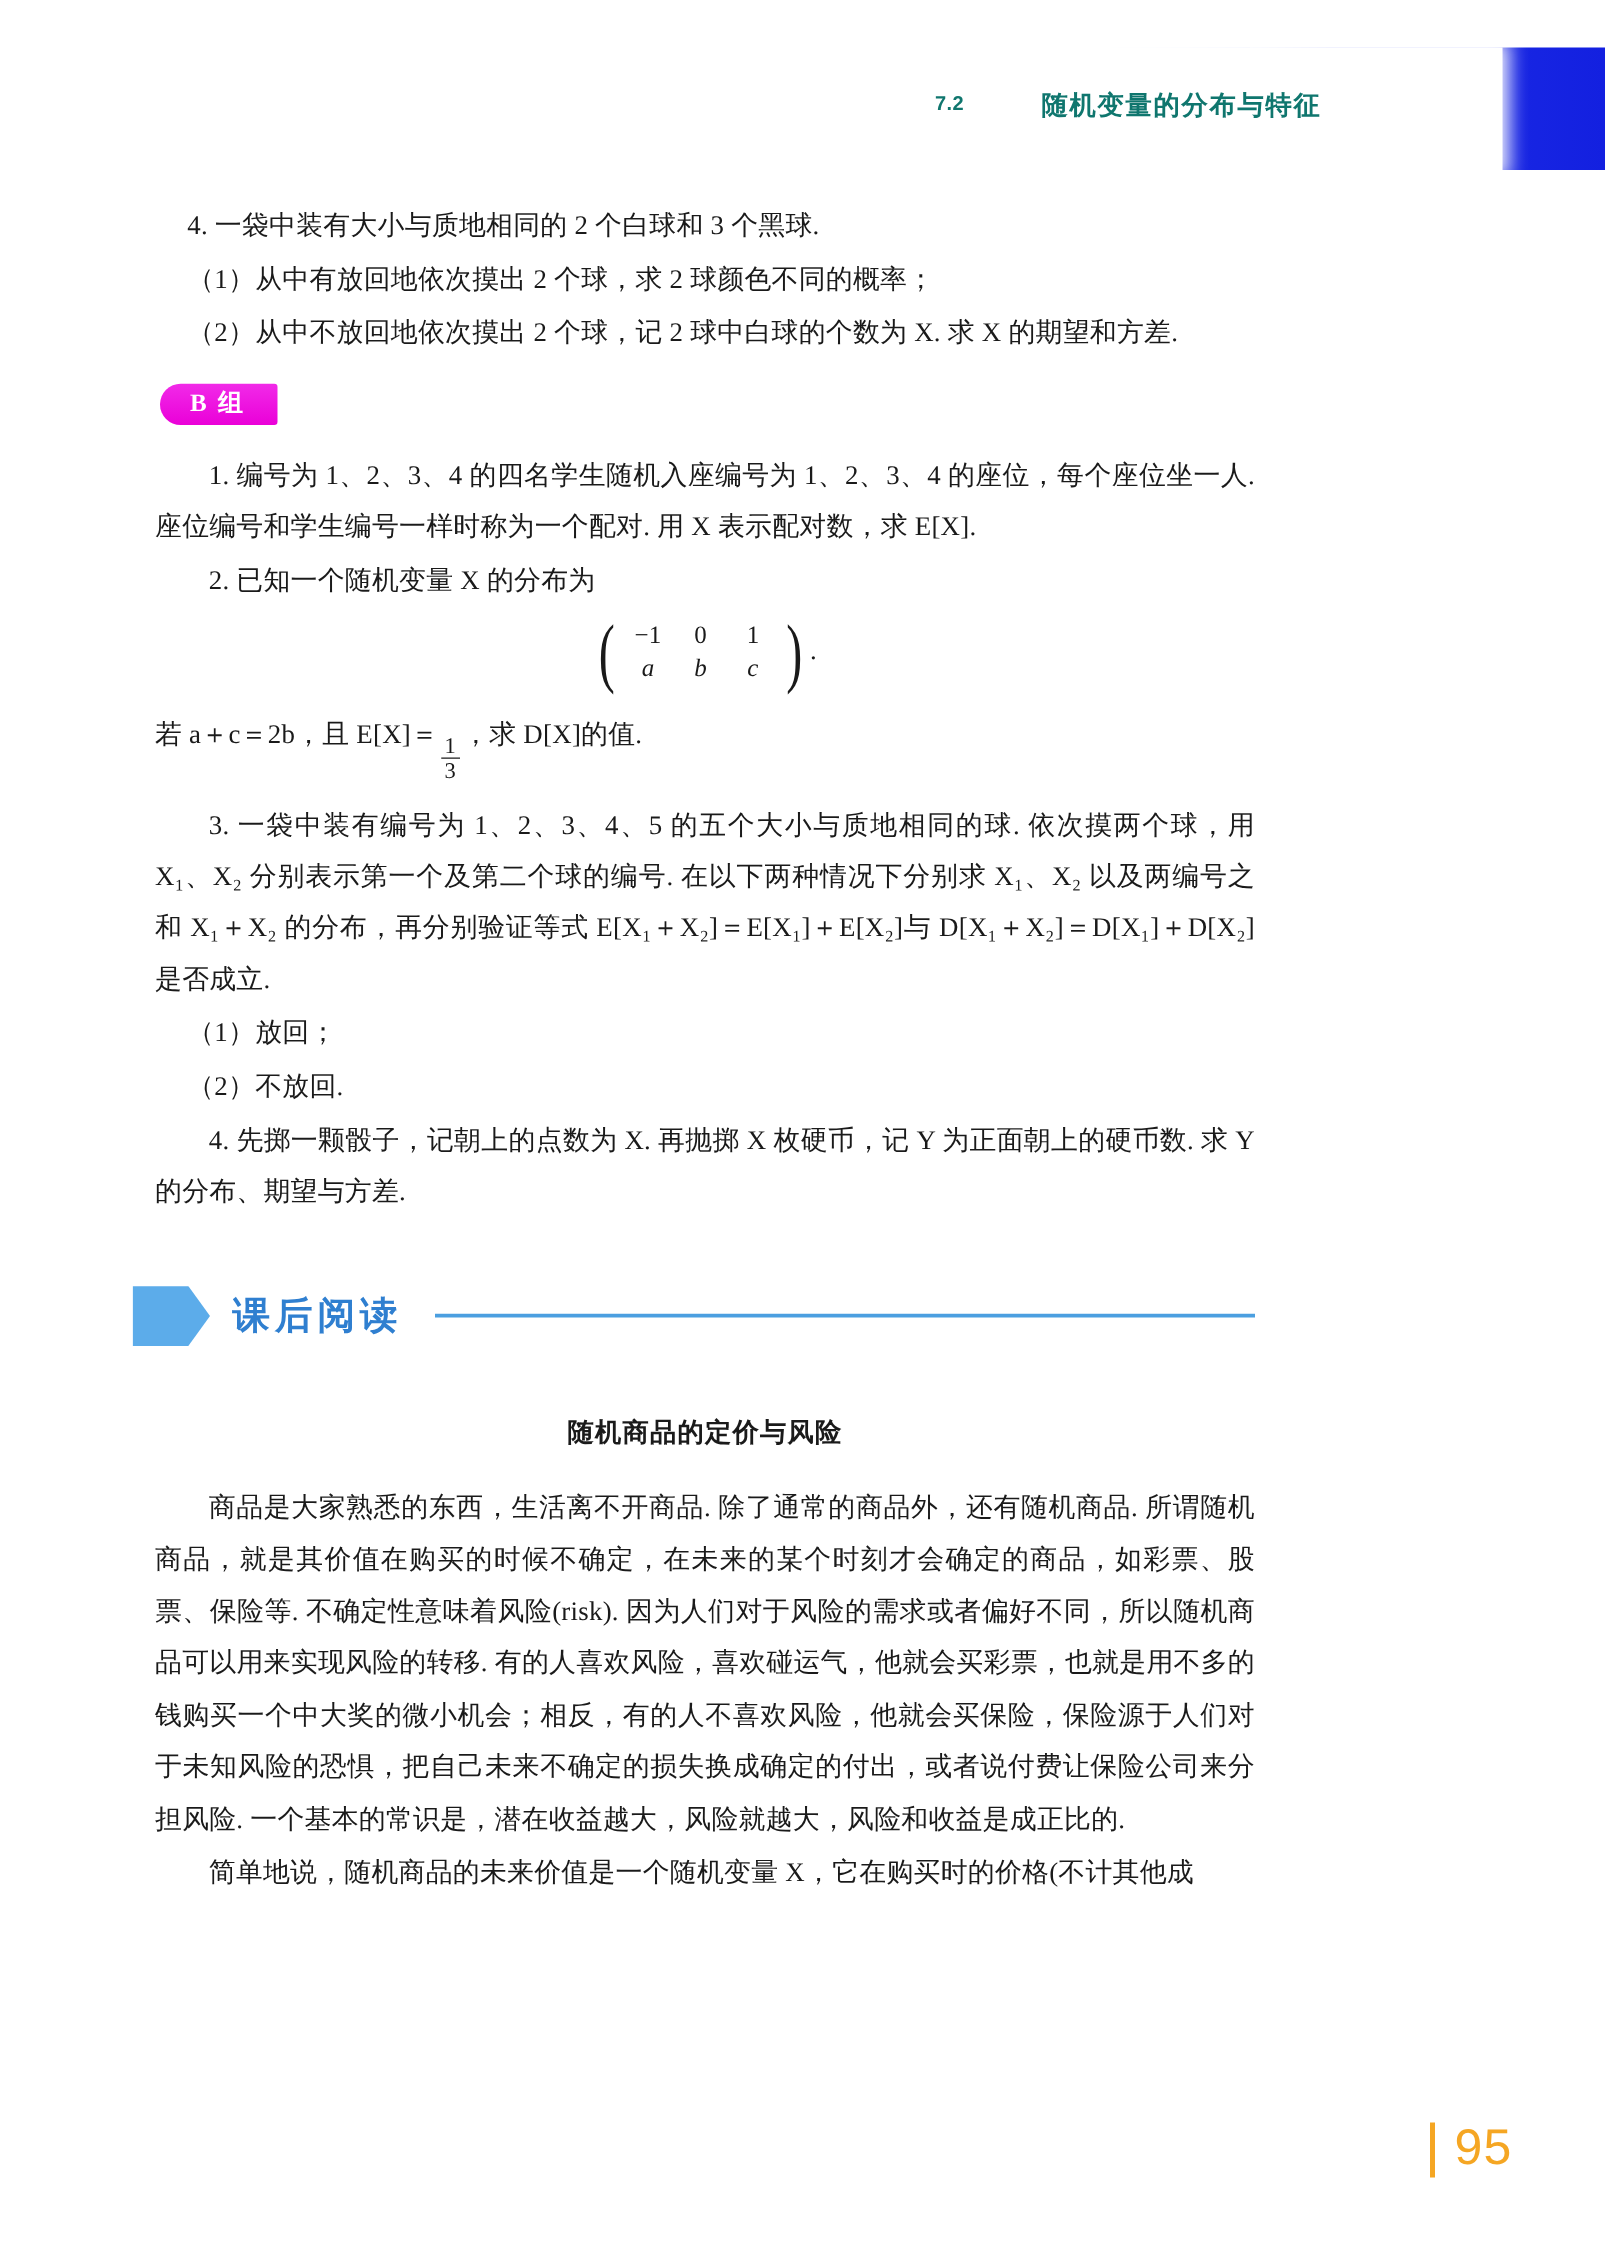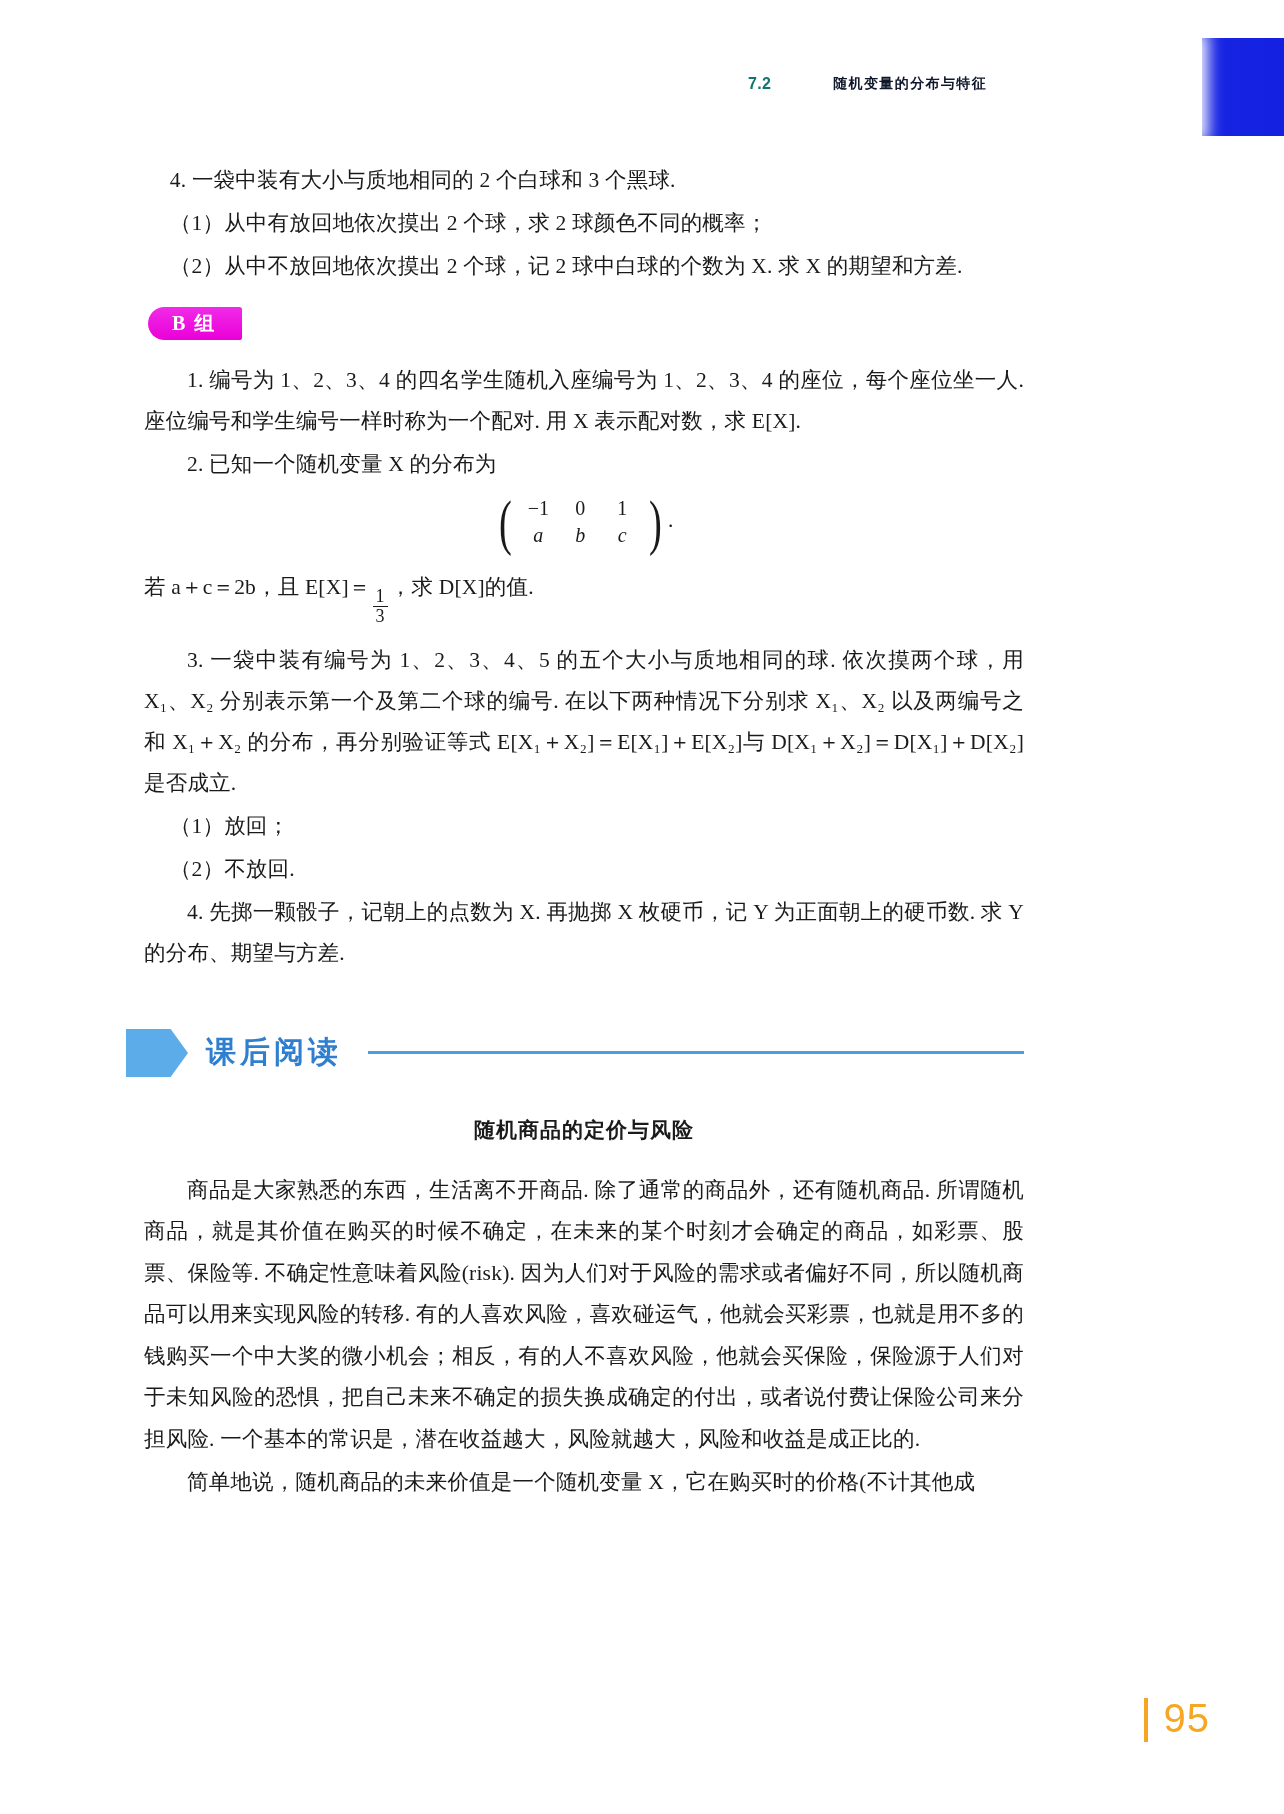--- a/index.html
+++ b/index.html
@@ -64,30 +64,30 @@
     font-family: Liberation Sans, sans-serif;
     font-weight: bold;
     font-size: 16px;
     color: #0f766e;
     margin-left: 48px;
     letter-spacing: 0.3px;
   }
   .hdr-title {
     font-family: "Liberation Sans", sans-serif;
     font-weight: bold;
-    font-size: 14px;
-    color: #0f172a;
+    font-size: 21px;
+    color: #0f766e;
     margin-left: 62px;
     letter-spacing: 1.4px;
   }
 
   
   .content {
     position: absolute;
-    left: 144px;
+    left: 124px;
     top: 160px;
     width: 880px;
   }
 
   .para {
     font-size: 21.5px;
     line-height: 41px;
     margin: 0 0 2px 0;
     letter-spacing: 0.2px;
     text-align: justify;
@@ -199,21 +199,21 @@
     background: #4b9fe0;
     margin-left: 26px;
     margin-right: 0;
     align-self: center;
   }
 
   .reading-title {
     text-align: center;
     font-weight: bold;
     font-size: 21px;
-    margin: 32px 0 26px 0;
+    margin: 48px 0 26px 0;
     letter-spacing: 1px;
   }
 
   .reading-body .para { line-height: 41.5px; }
 
   
   .folio {
     position: absolute;
     right: 74px;
     bottom: 72px;

